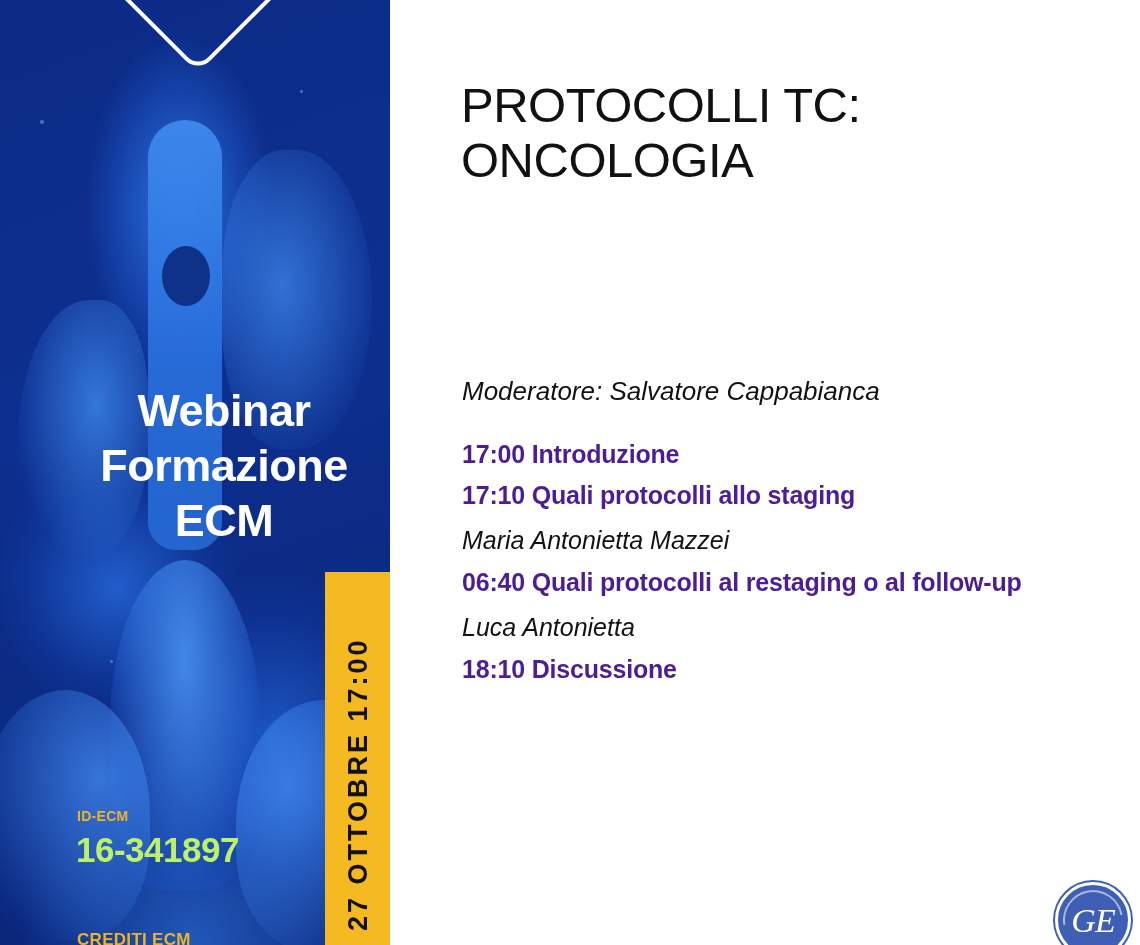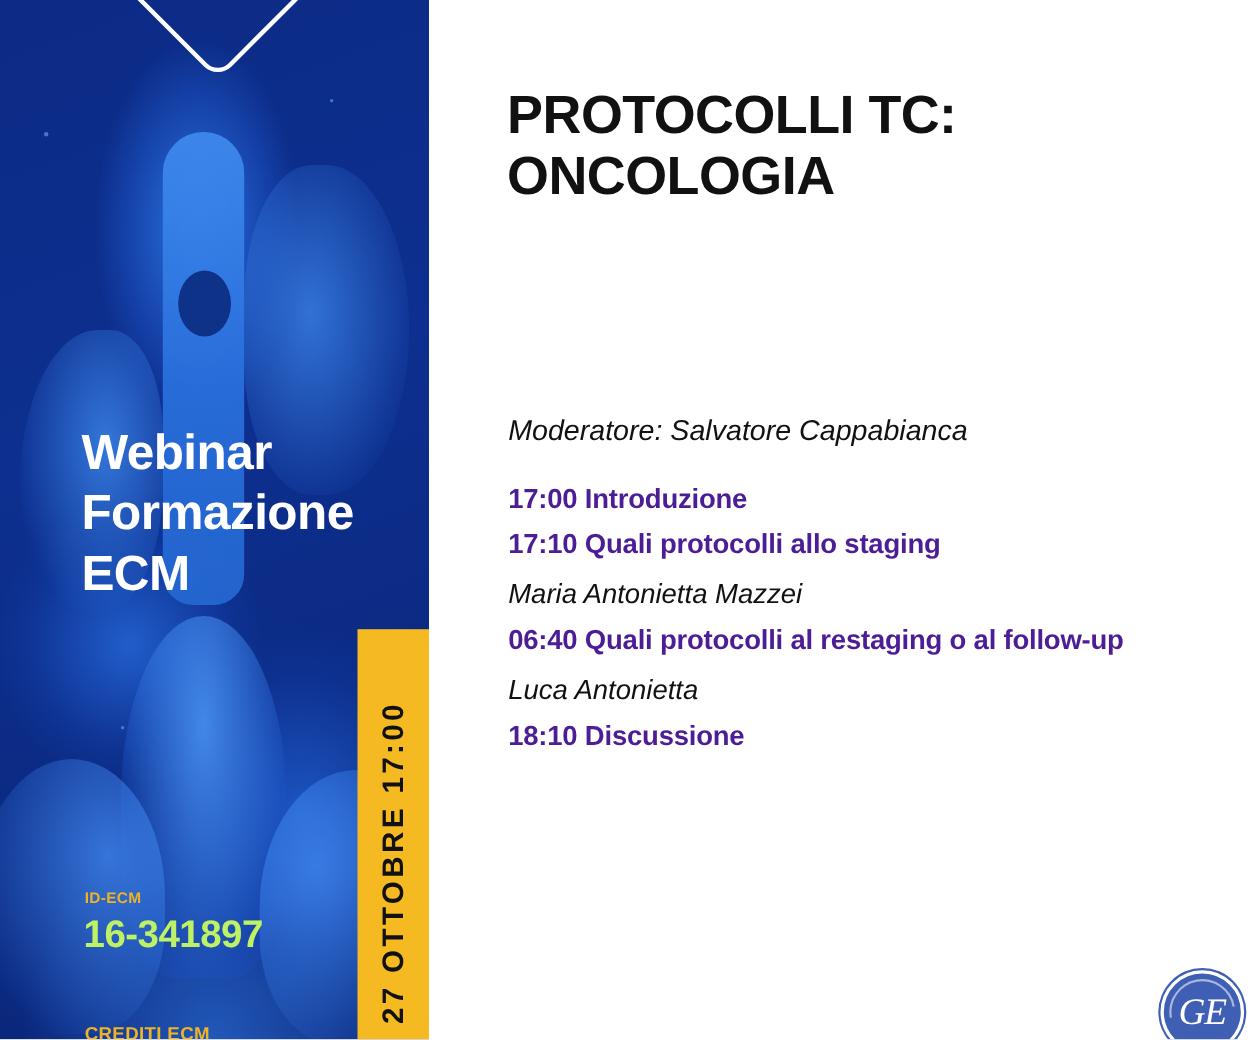--- a/index.html
+++ b/index.html
@@ -120,20 +120,21 @@
   
   .webinar-title {
     position: absolute;
     left: 74px; top: 383px;
     width: 300px;
     color: #ffffff;
     font-weight: bold;
     font-size: 45px;
     line-height: 55px;
     letter-spacing: -0.5px;
+    text-align: center;
   }
   .idecm-label {
     position: absolute;
     left: 77px; top: 808px;
     color: #f0b323;
     font-weight: bold;
     font-size: 14px;
     letter-spacing: .3px;
   }
   .idecm-value {
@@ -179,21 +180,21 @@
     position: absolute;
     left: 390px; top: 0;
     width: 750px; height: 945px;
     background: #ffffff;
   }
   .main-title {
     position: absolute;
     left: 71px; top: 78px;
     width: 620px;
     color: #111111;
-    font-weight: bold;
+    font-weight: normal;
     font-size: 49px;
     line-height: 55px;
     letter-spacing: -0.5px;
   }
   .moderator {
     position: absolute;
     left: 72px; top: 376px;
     color: #111111;
     font-style: italic;
     font-size: 26px;

